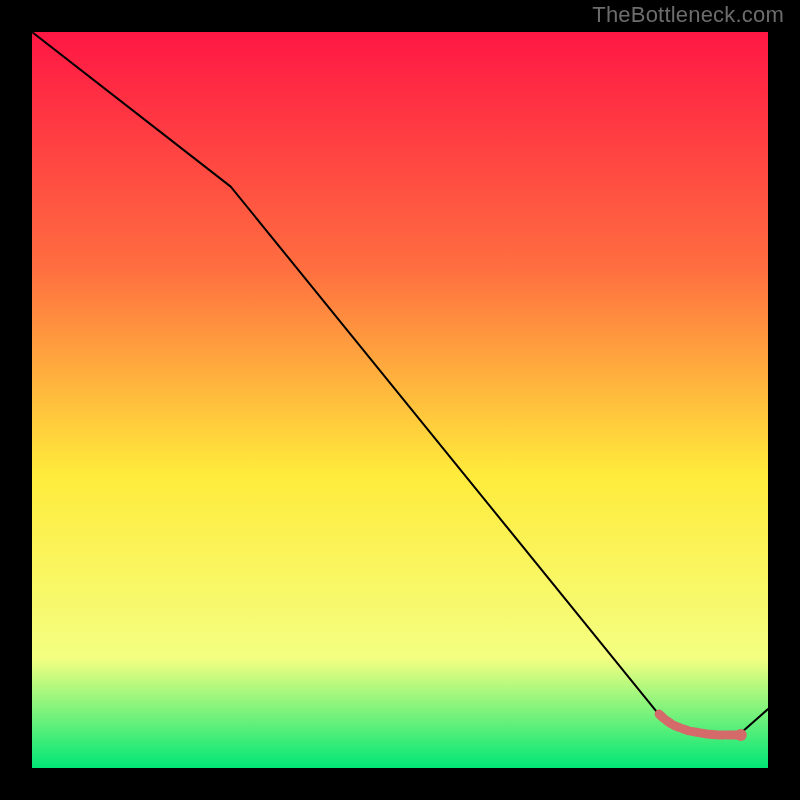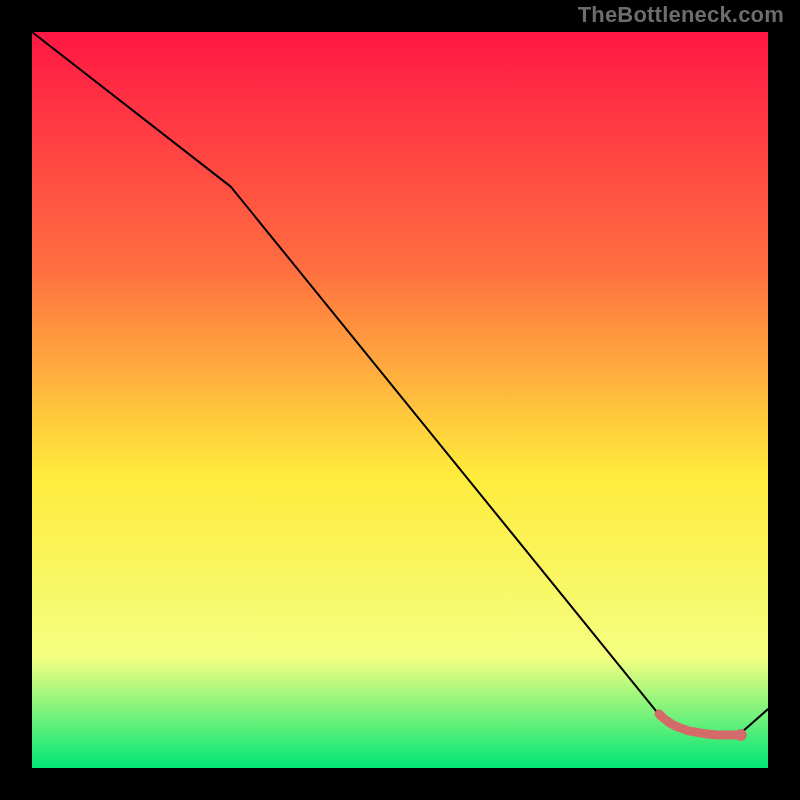--- a/index.html
+++ b/index.html
@@ -16,21 +16,21 @@
     width: 800px;
     height: 800px;
     background: #000;
   }
   .watermark {
     position: absolute;
     top: 2px;
     right: 16px;
     color: #6c6c6c;
     font-size: 22px;
-    font-weight: 700;
+    font-weight: 400;
     letter-spacing: 0.2px;
     user-select: none;
   }
   .plot {
     position: absolute;
     left: 32px;
     top: 32px;
     width: 736px;
     height: 736px;
   }

